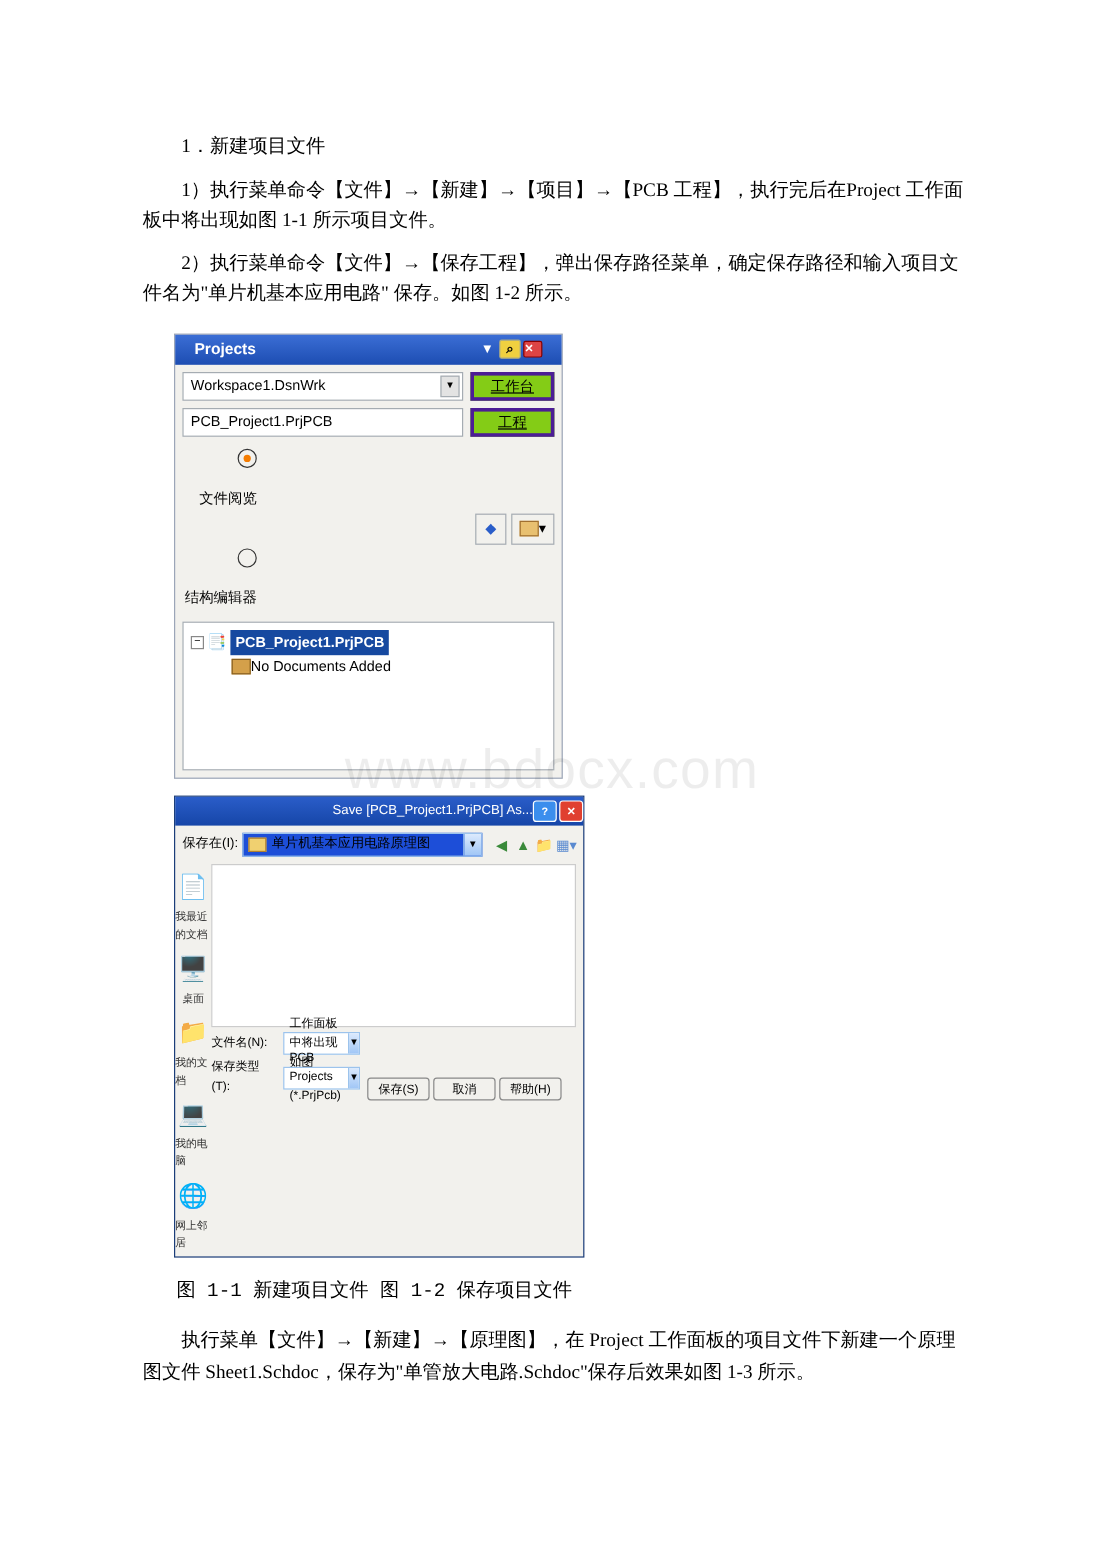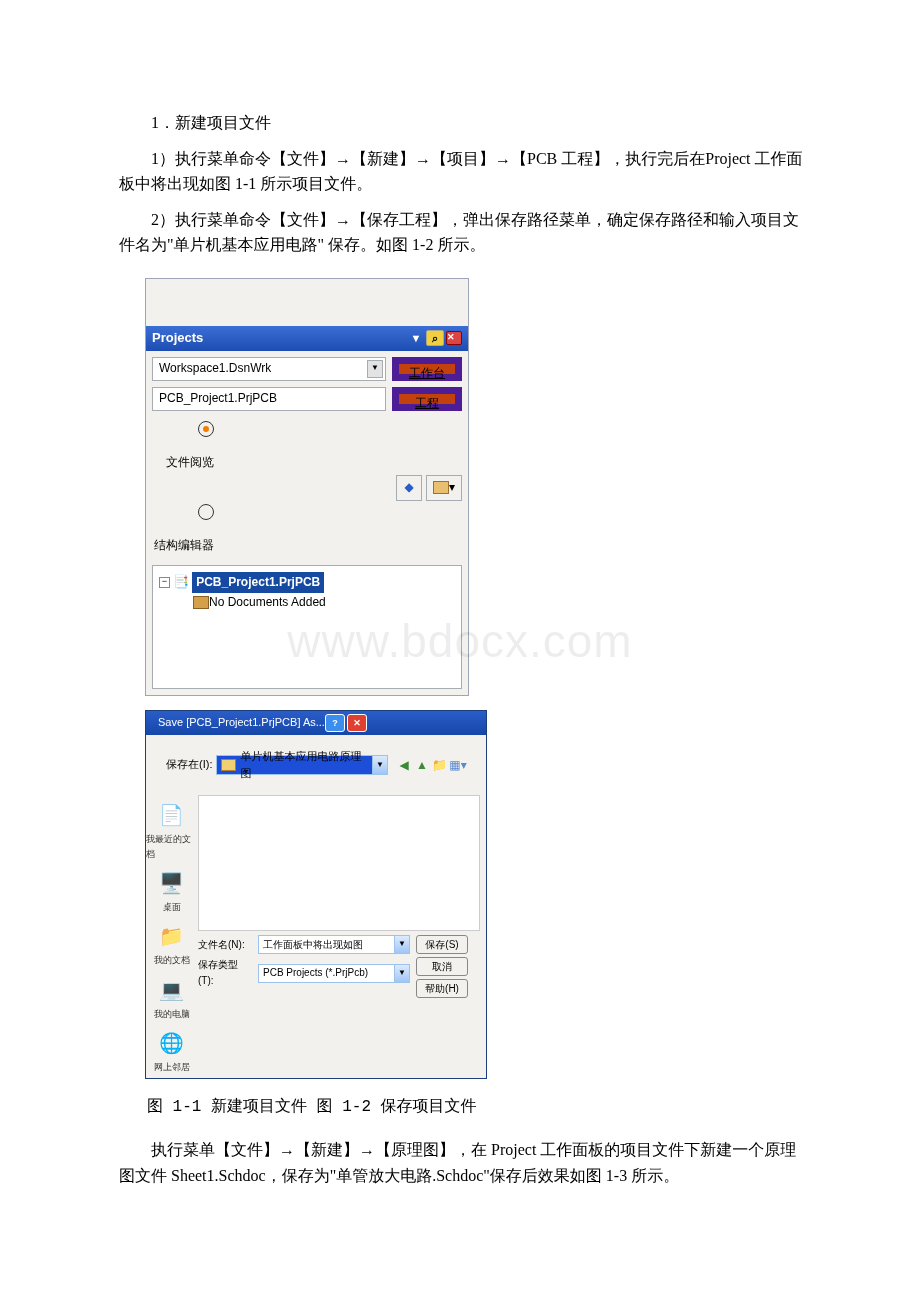--- a/index.html
+++ b/index.html
@@ -25,45 +25,44 @@
       border: 1px solid #9ca6b8;
       background: #f2f1ed;
       font-family: Tahoma, Arial, sans-serif;
       font-size: 12px;
     }
     .panel-titlebar {
       background: linear-gradient(#3b6ed5, #1d4db2);
       color: #fff;
       font-weight: bold;
       font-size: 13px;
-      padding: 2px 6px;
+      padding: 2px 16px;
       display: flex;
       align-items: center;
       justify-content: space-between;
-      margin-top: 47px;
     }
     .panel-titlebar .ctrls { display: flex; gap: 2px; align-items: center; }
     .tb-icon { width: 16px; height: 14px; display: inline-flex; align-items:center; justify-content:center; font-size: 11px; }
     .tb-x { background: #d44; border: 1px solid #800; width: 14px; height: 12px; border-radius: 2px; color:#fff; font-weight:bold; font-size: 9px; line-height:10px;}
     .panel-body { padding: 6px; }
     .panel-row { display: flex; gap: 6px; margin-bottom: 6px; align-items: center; }
     .combo { 
       flex: 1;
       border: 1px solid #a5acb2;
       background: #fff;
       height: 22px;
       display: flex; align-items:center; justify-content: space-between;
       padding: 0 2px 0 6px;
       font-size: 12px;
     }
     .combo .arrow { width: 14px; height: 16px; border: 1px solid #a5acb2; background: #e3e3e3; display:flex;align-items:center;justify-content:center;font-size:8px;}
     .btn-cn { 
       width: 70px; height: 24px; 
-      border: 7px solid #4c1d95;
-      background: #c2410c;
+      border: 3px solid #4c1d95;
+      background: #84cc16;
       font-size: 12px;
       text-decoration: underline;
     }
     .text-input {
       flex:1; border: 1px solid #a5acb2; background:#fff; height:22px; padding: 0 6px;
       display:flex; align-items:center; font-size:12px;
     }
     .radio-row { display:flex; align-items:flex-end; gap: 16px; padding: 4px 2px; flex-direction: column; }
     .radio { width:14px; height:14px; border:1px solid #333; border-radius:50%; display:inline-flex;align-items:center;justify-content:center;}
     .radio.checked::after { content:''; width:6px;height:6px;background:#f57c00;border-radius:50%;}
@@ -88,47 +87,47 @@
       width: 340px;
       border: 1px solid #1b3e7a;
       background: #f2f1ed;
       font-family: Tahoma, '宋体', sans-serif;
       font-size: 11px;
       margin-top: 14px;
     }
     .save-titlebar {
       background: linear-gradient(#2a5dc9, #1646a8);
       color: #fff;
-      padding: 3px 12px;
-      display:flex; justify-content:flex-start; align-items:center;
+      padding: 3px 0;
+      display:flex; justify-content:flex-end; align-items:center;
       font-size: 11px;
     }
     .save-titlebar .dlg-btns { display:flex; gap:2px;}
     .dlg-btn { width:18px;height:16px;border:1px solid #fff;border-radius:3px;font-size:9px;display:flex;align-items:center;justify-content:center;font-weight:bold;}
     .dlg-help{ background:#3b8eed;color:#fff;}
     .dlg-close{ background:#e04030;color:#fff;}
-    .save-top-row { display:flex; align-items:center; gap:4px; padding:20px;}
+    .save-top-row { display:flex; align-items:center; gap:4px; padding:6px;}
     .save-label { font-size:11px;}
     .save-combo { flex:1; border:1px solid #9cc3ec; background:#1d4ed8; height:18px; padding:0 4px; display:flex;align-items:center;justify-content:space-between;font-size:11px;}
     .save-combo .arr { background: linear-gradient(#dceafd,#a0c6f6); border-left:1px solid #9cc3ec; width:14px;height:18px;display:flex;align-items:center;justify-content:center;font-size:8px;margin-right:-4px;}
     .tool-icons { display:flex; gap:2px; margin-left:4px;}
     .tool-icons span { width:16px;height:16px;font-size:12px;display:inline-flex;align-items:center;justify-content:center;}
     .save-body { display:flex; }
     .save-sidebar { width:52px; padding: 4px 0; display:flex;flex-direction:column;align-items:center;gap:6px;}
     .sb-item { display:flex;flex-direction:column;align-items:center;gap:1px;font-size:9px;color:#333;}
     .sb-icon { font-size:20px;}
     .save-main { flex:1; }
     .file-pane { background:#fff; border:1px solid #ccc; height:134px; margin-right:6px;}
     .save-bottom { padding: 4px 18px 6px 0; }
     .save-row { display:flex;align-items:center;gap:6px;margin-bottom:3px;}
     .save-row .lbl { width:54px;font-size:10px;}
     .save-row .inp { flex:1; border:1px solid #9cc3ec;background:#fff;height:17px;padding:0 4px;font-size:10px;display:flex;align-items:center;justify-content:space-between;}
     .save-row .inp .arr { background: linear-gradient(#dceafd,#a0c6f6); border-left:1px solid #9cc3ec; width:14px;height:17px;display:flex;align-items:center;justify-content:center;font-size:8px;margin-right:-4px;}
     .save-btn { width:52px;height:19px;border:1px solid #888;border-radius:3px;background:#f2f1ed;font-size:10px;}
-    .btn-stack { display:flex;flex-direction:column;gap:3px;align-items:flex-end;}
+    .btn-stack { display:flex;gap:3px;align-items:flex-end;}
     
     .watermark {
       position: absolute;
       top: 605px;
       left: 0; right: 0;
       text-align: center;
       font-size: 46px;
       font-family: Arial, sans-serif;
       color: rgba(0,0,0,0.07);
       letter-spacing: 1px;

